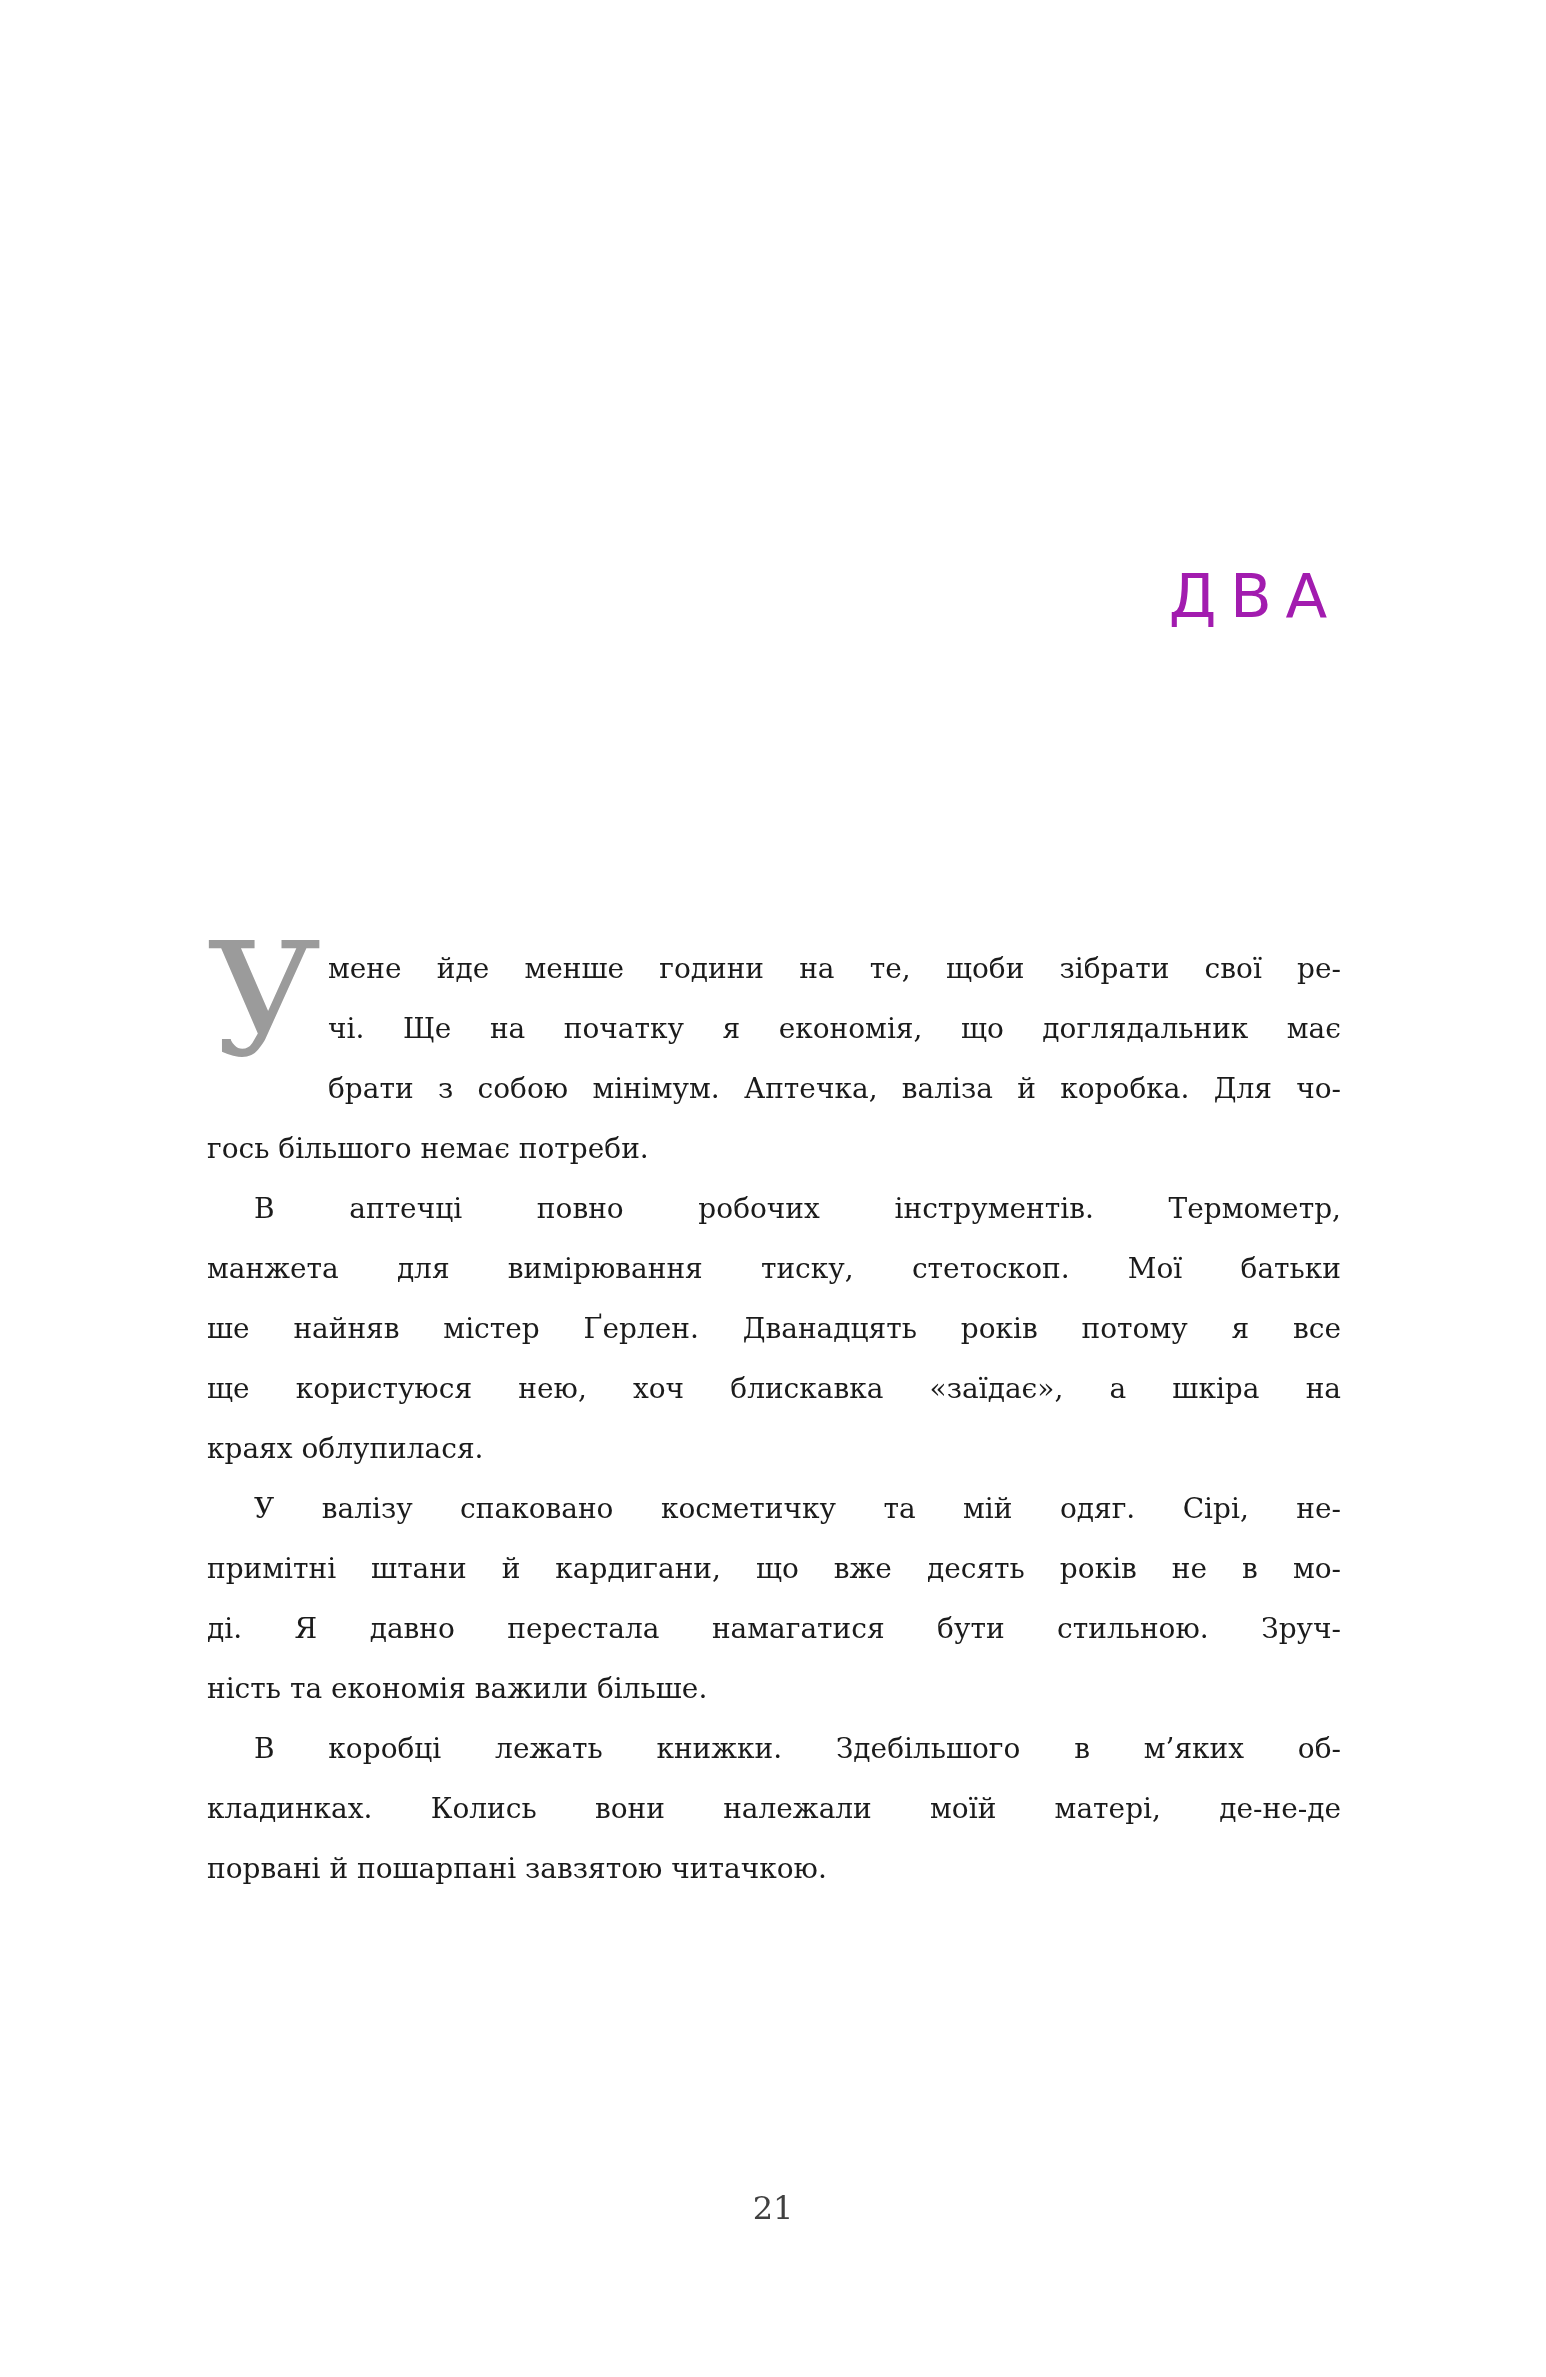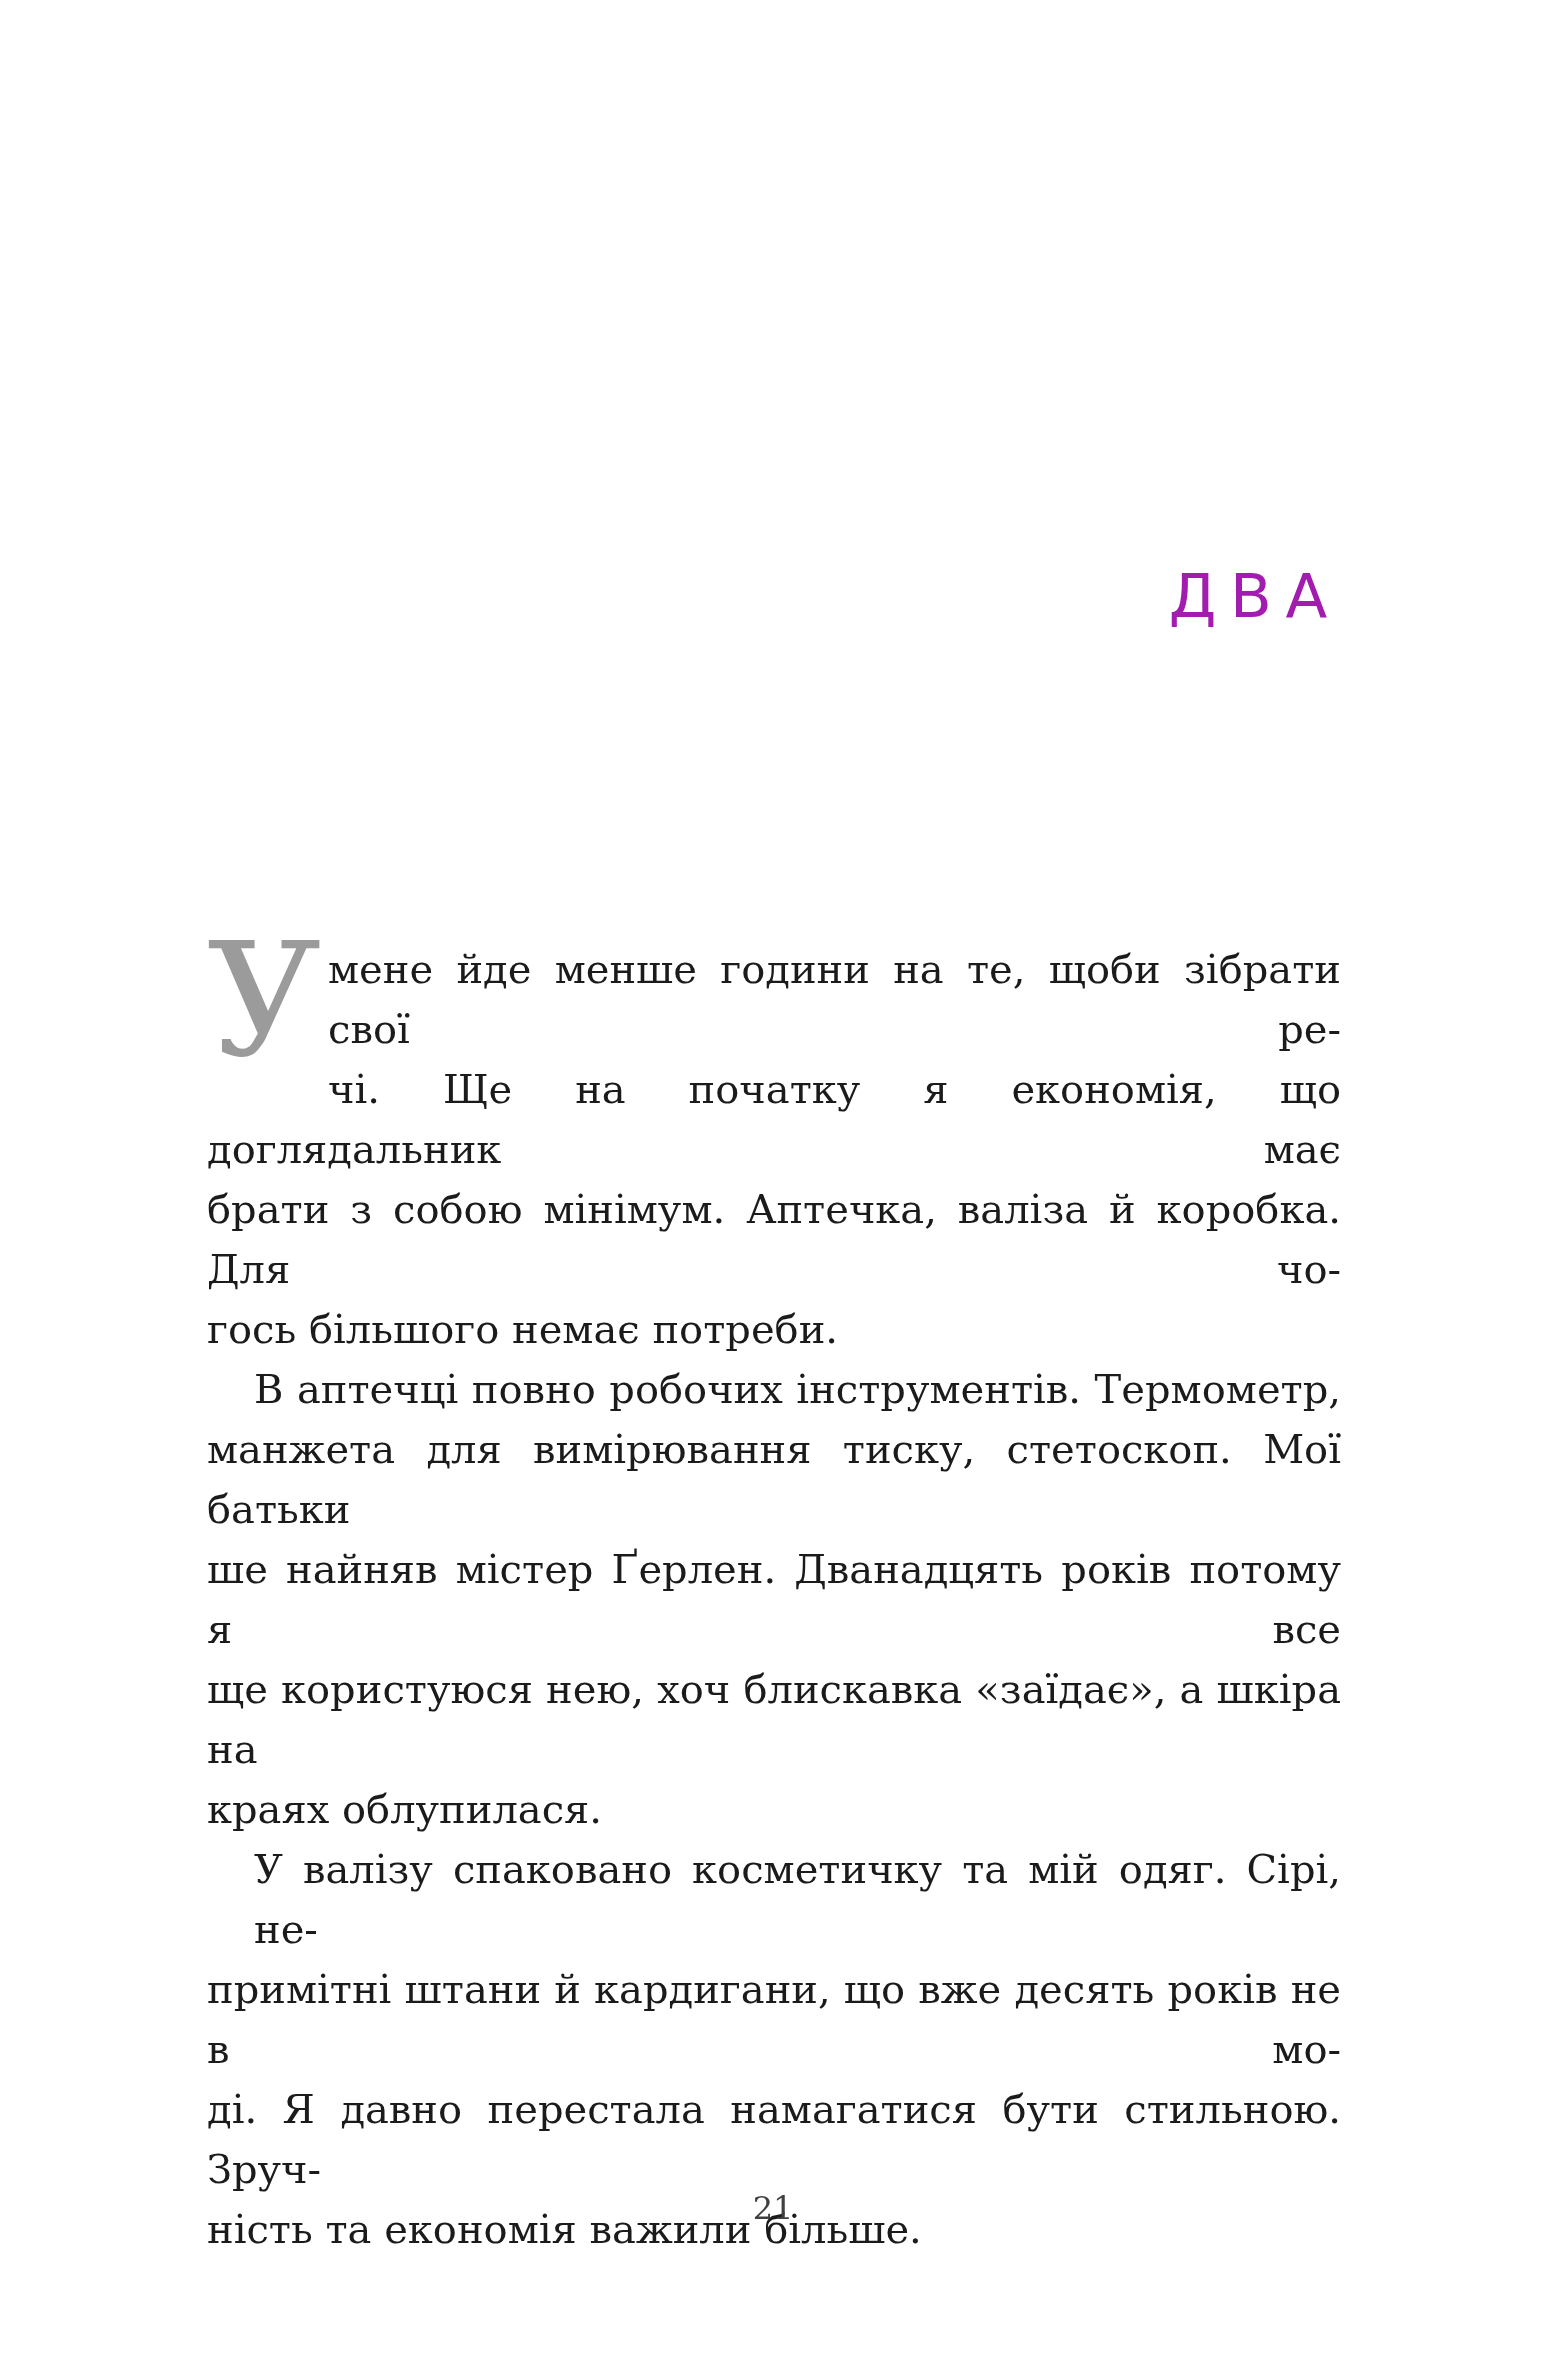--- a/index.html
+++ b/index.html
@@ -35,21 +35,21 @@
   .body-text {
     position: absolute;
     top: 939px;
     left: 207px;
     width: 1134px;
   }
   .para {
     margin: 0;
   }
   .line {
-    font-size: 40px;
+    font-size: 28px;
     line-height: 60px;
     text-align: justify;
     text-align-last: justify;
     white-space: normal;
   }
   .line.last {
     text-align-last: left;
   }
   .line.indent {
     padding-left: 47px;
@@ -97,17 +97,22 @@
         <div class="line">ше найняв містер Ґерлен. Дванадцять років потому я все</div>
         <div class="line">ще користуюся нею, хоч блискавка «заїдає», а шкіра на</div>
         <div class="line last">краях облупилася.</div>
       </div>
       <div class="para">
         <div class="line indent">У валізу спаковано косметичку та мій одяг. Сірі, не-</div>
         <div class="line">примітні штани й кардигани, що вже десять років не в мо-</div>
         <div class="line">ді. Я давно перестала намагатися бути стильною. Зруч-</div>
         <div class="line last">ність та економія важили більше.</div>
       </div>
+      <div class="para">
+        <div class="line indent">В коробці лежать книжки. Здебільшого в м’яких об-</div>
+        <div class="line">кладинках. Колись вони належали моїй матері, де-не-де</div>
+        <div class="line last">порвані й пошарпані завзятою читачкою.</div>
+      </div>
     </div>
 
   <div class="page-number">21</div>
 </div>
 
 
 </body></html>

